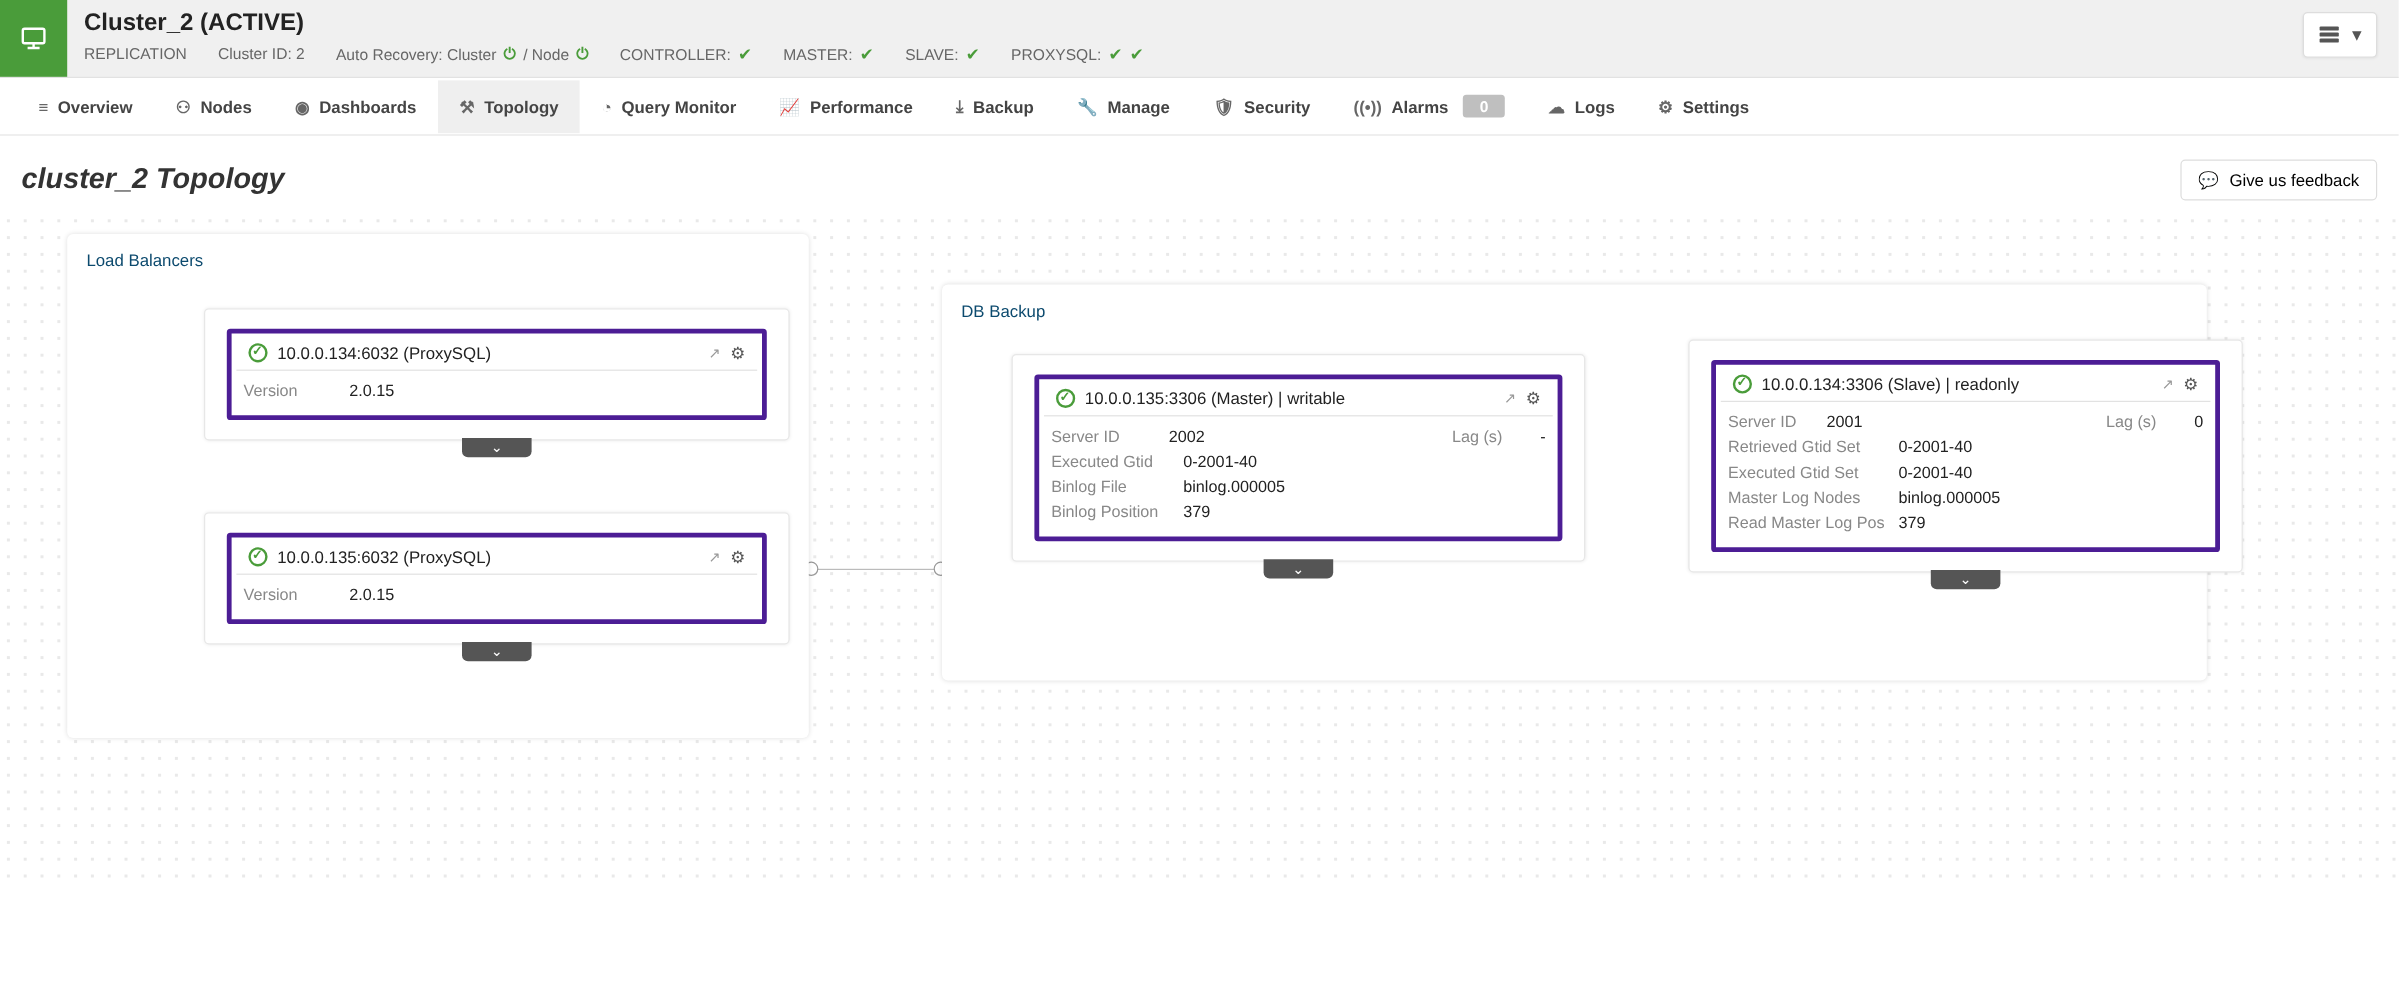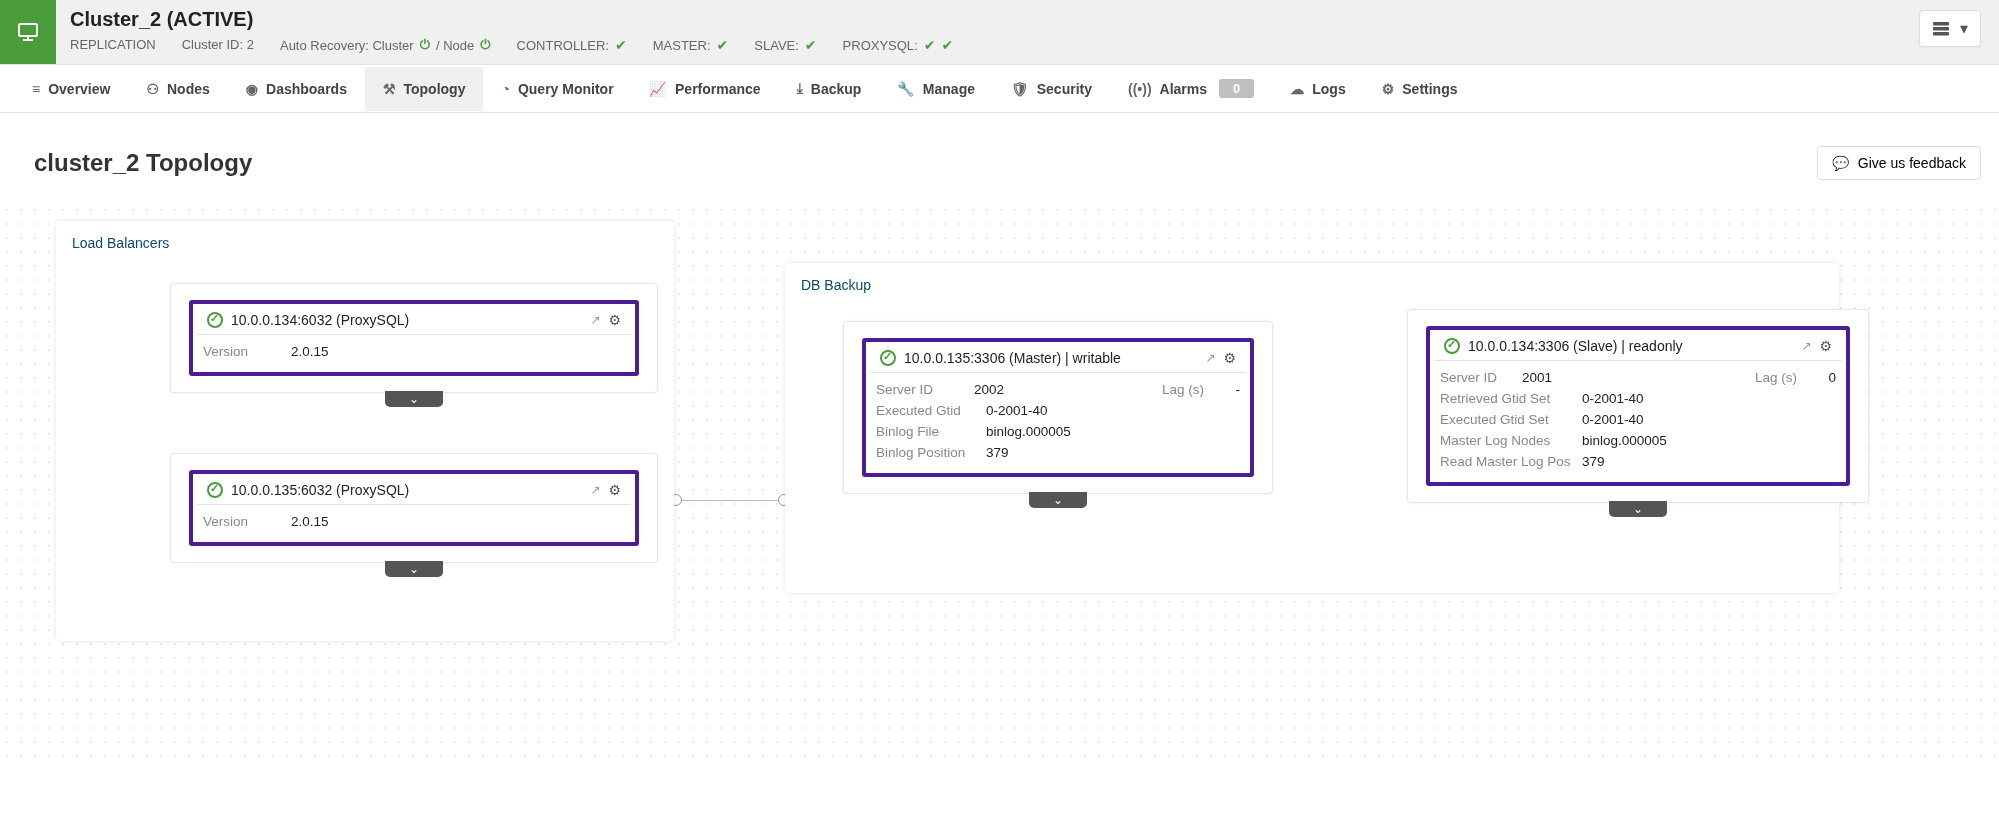--- a/index.html
+++ b/index.html
@@ -39,21 +39,21 @@
   .nav .tab .icn { color:#666; font-size:14px; }
   .badge {
     background:#bfbfbf; color:#fff; padding:2px 14px; border-radius:3px; font-size:13px; margin-left:4px;
   }
 
   
   .page-head {
     display:flex; justify-content:space-between; align-items:center;
     padding:20px 18px 10px 18px;
   }
-  .page-head h1 { margin:16px; font-size:24px; font-weight:700; }
+  .page-head h1 { margin:0; font-size:24px; font-weight:700;font-style:italic; }
   .feedback-btn {
     border:1px solid #ddd; background:#fff; padding:8px 14px; border-radius:4px;
     display:inline-flex; align-items:center; gap:8px; font-size:14px;
   }
 
   
   .canvas {
     position:relative; width:1999px; height:560px;
     background-image:radial-gradient(#e9e9e9 1.2px, transparent 1.2px);
     background-size:14px 14px;
@@ -109,21 +109,21 @@
     position:absolute; color:#999; font-size:13px; letter-spacing:-2px;
   }
 
   
   .panel-lb { left:56px; top:18px; width:618px; height:420px; }
   .panel-db { left:785px; top:60px; width:1054px; height:330px; }
 
   .lb-shell1 { position:absolute; left:114px; top:62px; width:488px; }
   .lb-shell2 { position:absolute; left:114px; top:232px; width:488px; }
 
-  .db-shell1 { position:absolute; left:58px; top:58px; width:430px;justify-content:flex-end; }
+  .db-shell1 { position:absolute; left:58px; top:58px; width:478px;justify-content:flex-end; }
   .db-shell2 { position:absolute; left:622px; top:46px; width:462px; }
 
   .node-card.wide .kv-row .k { min-width:140px; }
 </style>
 </head>
 <body>
 
 <div class="hdr">
   <div class="hdr-icon">
     <svg width="24" height="24" viewBox="0 0 24 24" fill="none">

